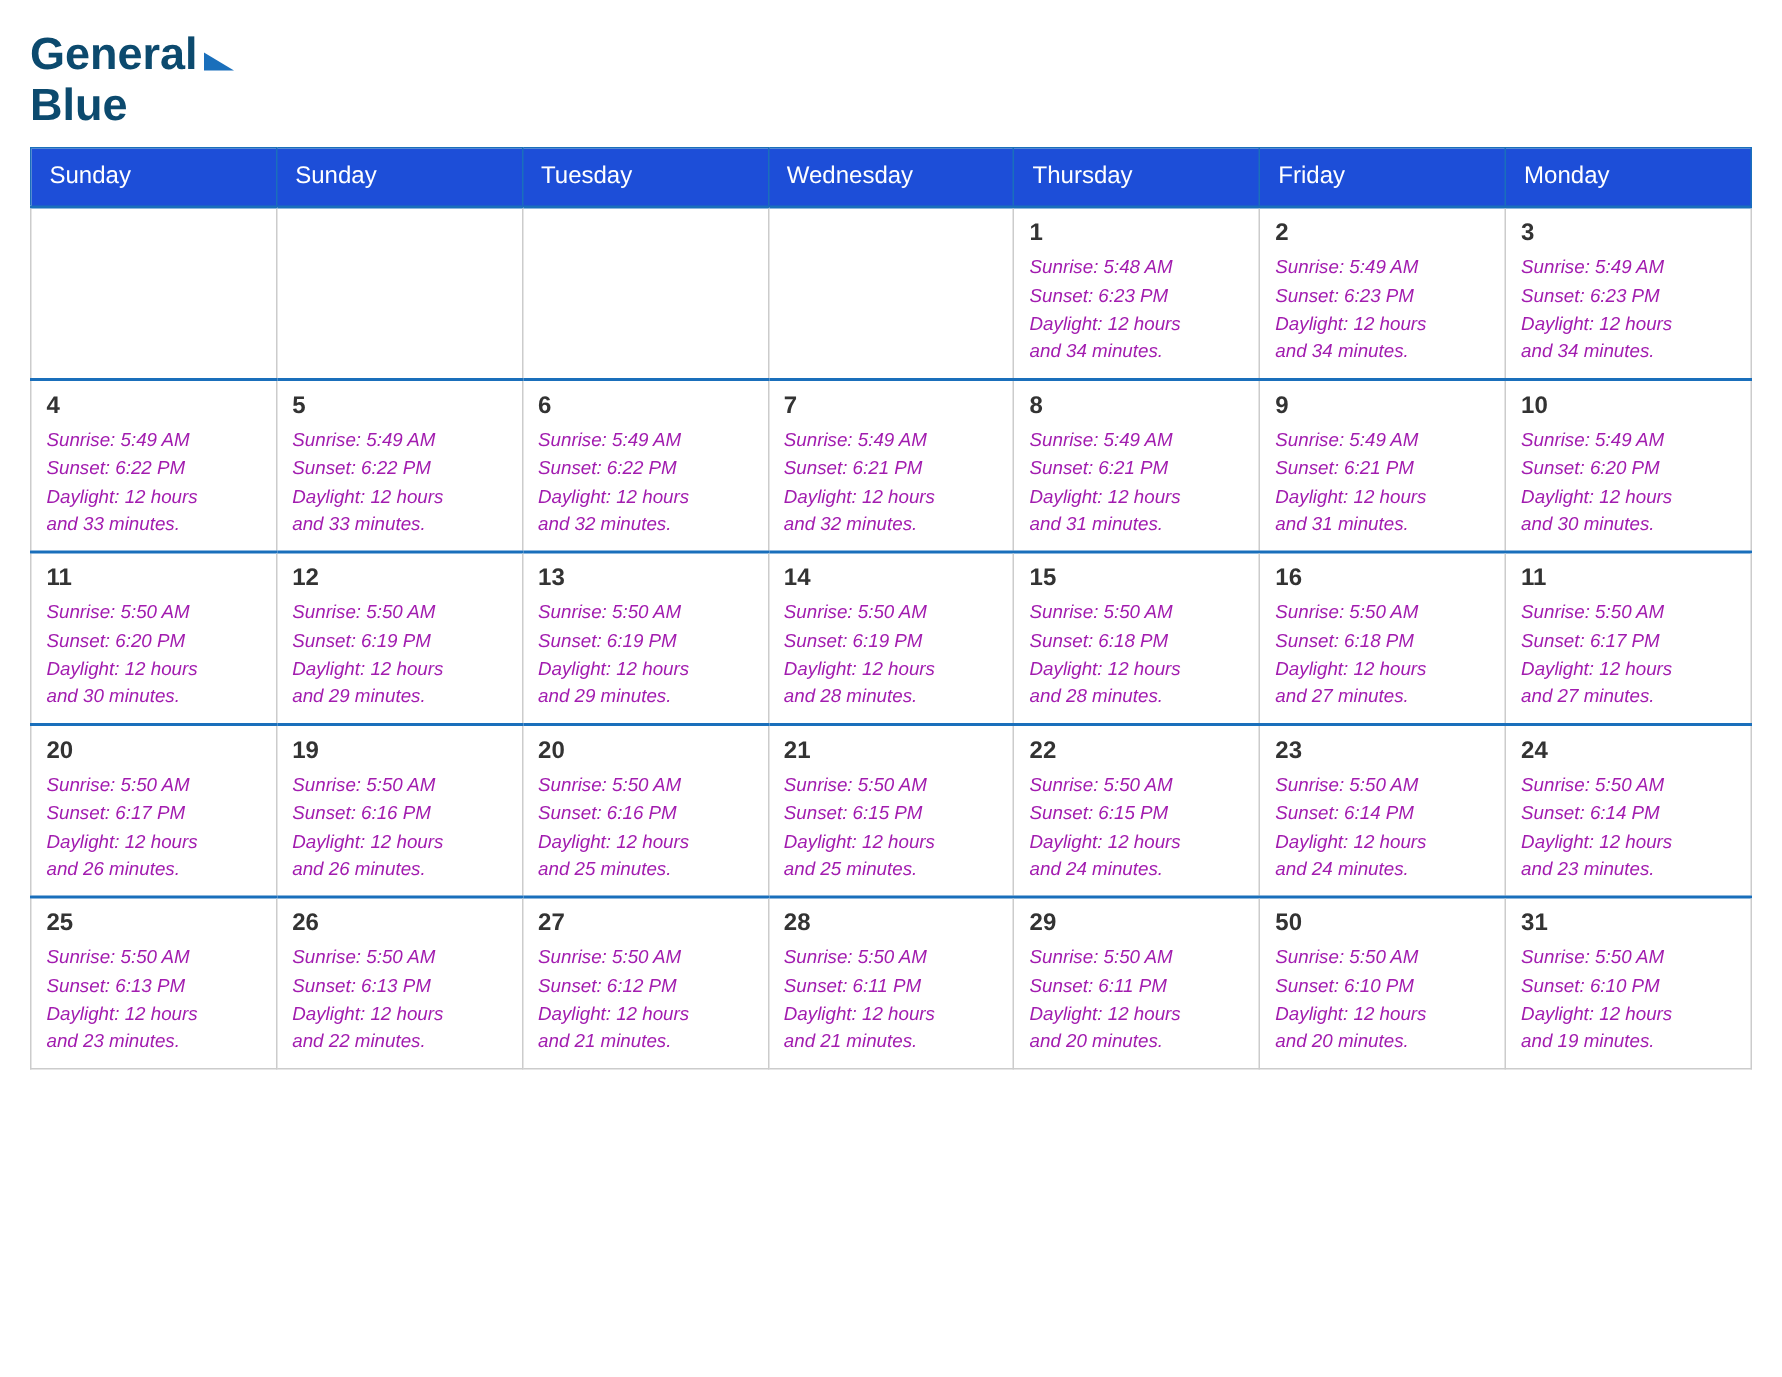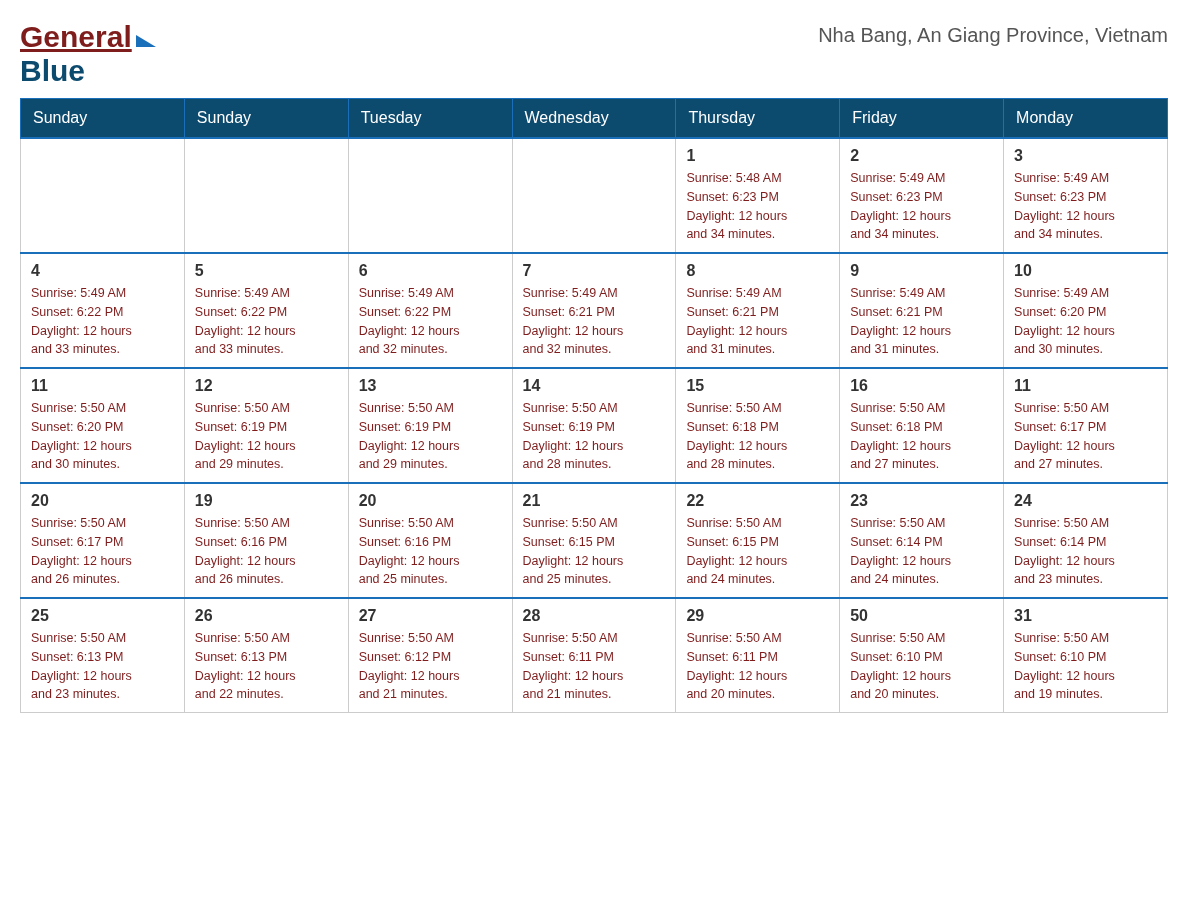--- a/index.html
+++ b/index.html
@@ -34,21 +34,21 @@
       font-size: 20px;
       color: #555;
       margin-top: 4px;
     }
     .calendar {
       width: 100%;
       border-collapse: collapse;
       margin-top: 10px;
     }
     .calendar th {
-      background-color: #0c4a6e;
+      background-color: #1d4ed8;
       color: #fff;
       text-align: left;
       padding: 10px 12px;
       font-size: 16px;
       font-weight: normal;
       border: 1px solid #1a6fbb;
     }
     .calendar td {
       vertical-align: top;
       padding: 8px 10px;
@@ -64,34 +64,34 @@
     .day-number {
       font-size: 16px;
       font-weight: bold;
       color: #333;
       display: block;
       margin-bottom: 4px;
     }
     .day-info {
       font-size: 12.5px;
       line-height: 1.5;
-      color: #7f1d1d;
+      color: #a21caf;
+      font-style: italic;
     }
     .empty-cell {
       background: #f9f9f9;
     }
     .logo-row {
       display: flex;
       align-items: center;
     }
     .logo-general {
       font-size: 30px;
       font-weight: bold;
-      color: #7f1d1d;
-      text-decoration: underline;
+      color: #0c4a6e;
     }
     .logo-blue-text {
       font-size: 30px;
       font-weight: bold;
       color: #0c4a6e;
     }
   </style>
 </head>
 <body>
 
@@ -99,21 +99,20 @@
   <div class="logo">
     <div class="logo-row">
       <span class="logo-general">General</span>
       <span style="display:inline-block;width:0;height:0;border-top:12px solid transparent;border-bottom:0px solid transparent;border-left:20px solid #1a6fbb;margin-left:4px;vertical-align:top;margin-top:8px;"></span>
     </div>
     <div>
       <span class="logo-blue-text">Blue</span>
     </div>
   </div>
   <div class="title-section">
-    <div class="location">Nha Bang, An Giang Province, Vietnam</div>
   </div>
 </div>
 
 <table class="calendar">
   <thead>
     <tr>
       <th>Sunday</th>
       <th>Sunday</th>
       <th>Tuesday</th>
       <th>Wednesday</th>

